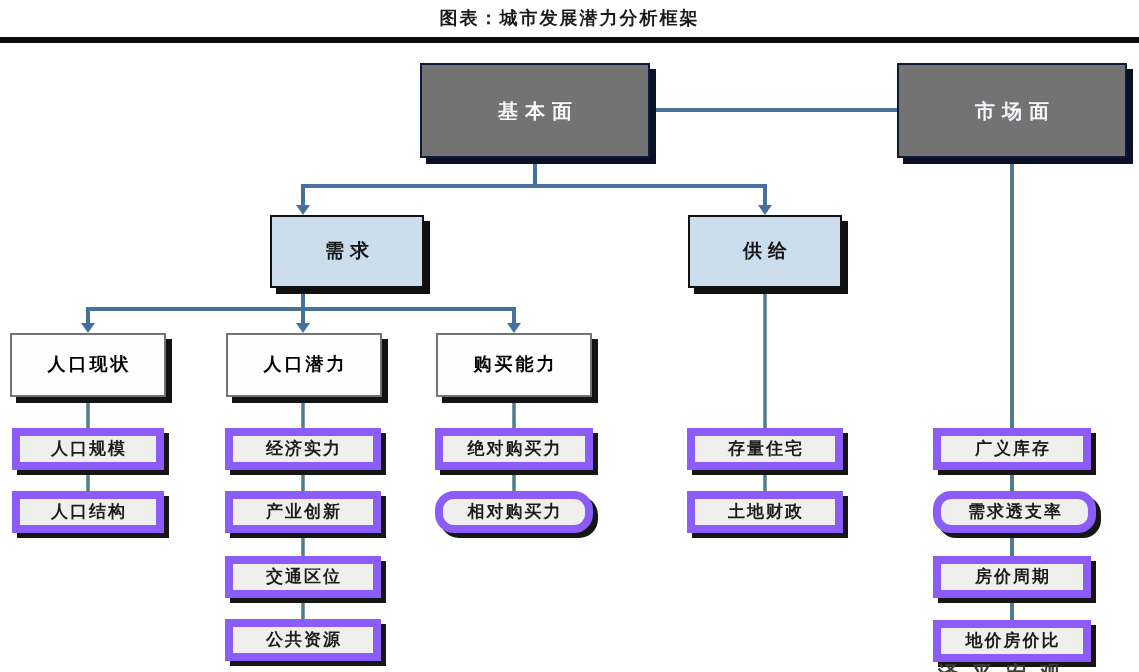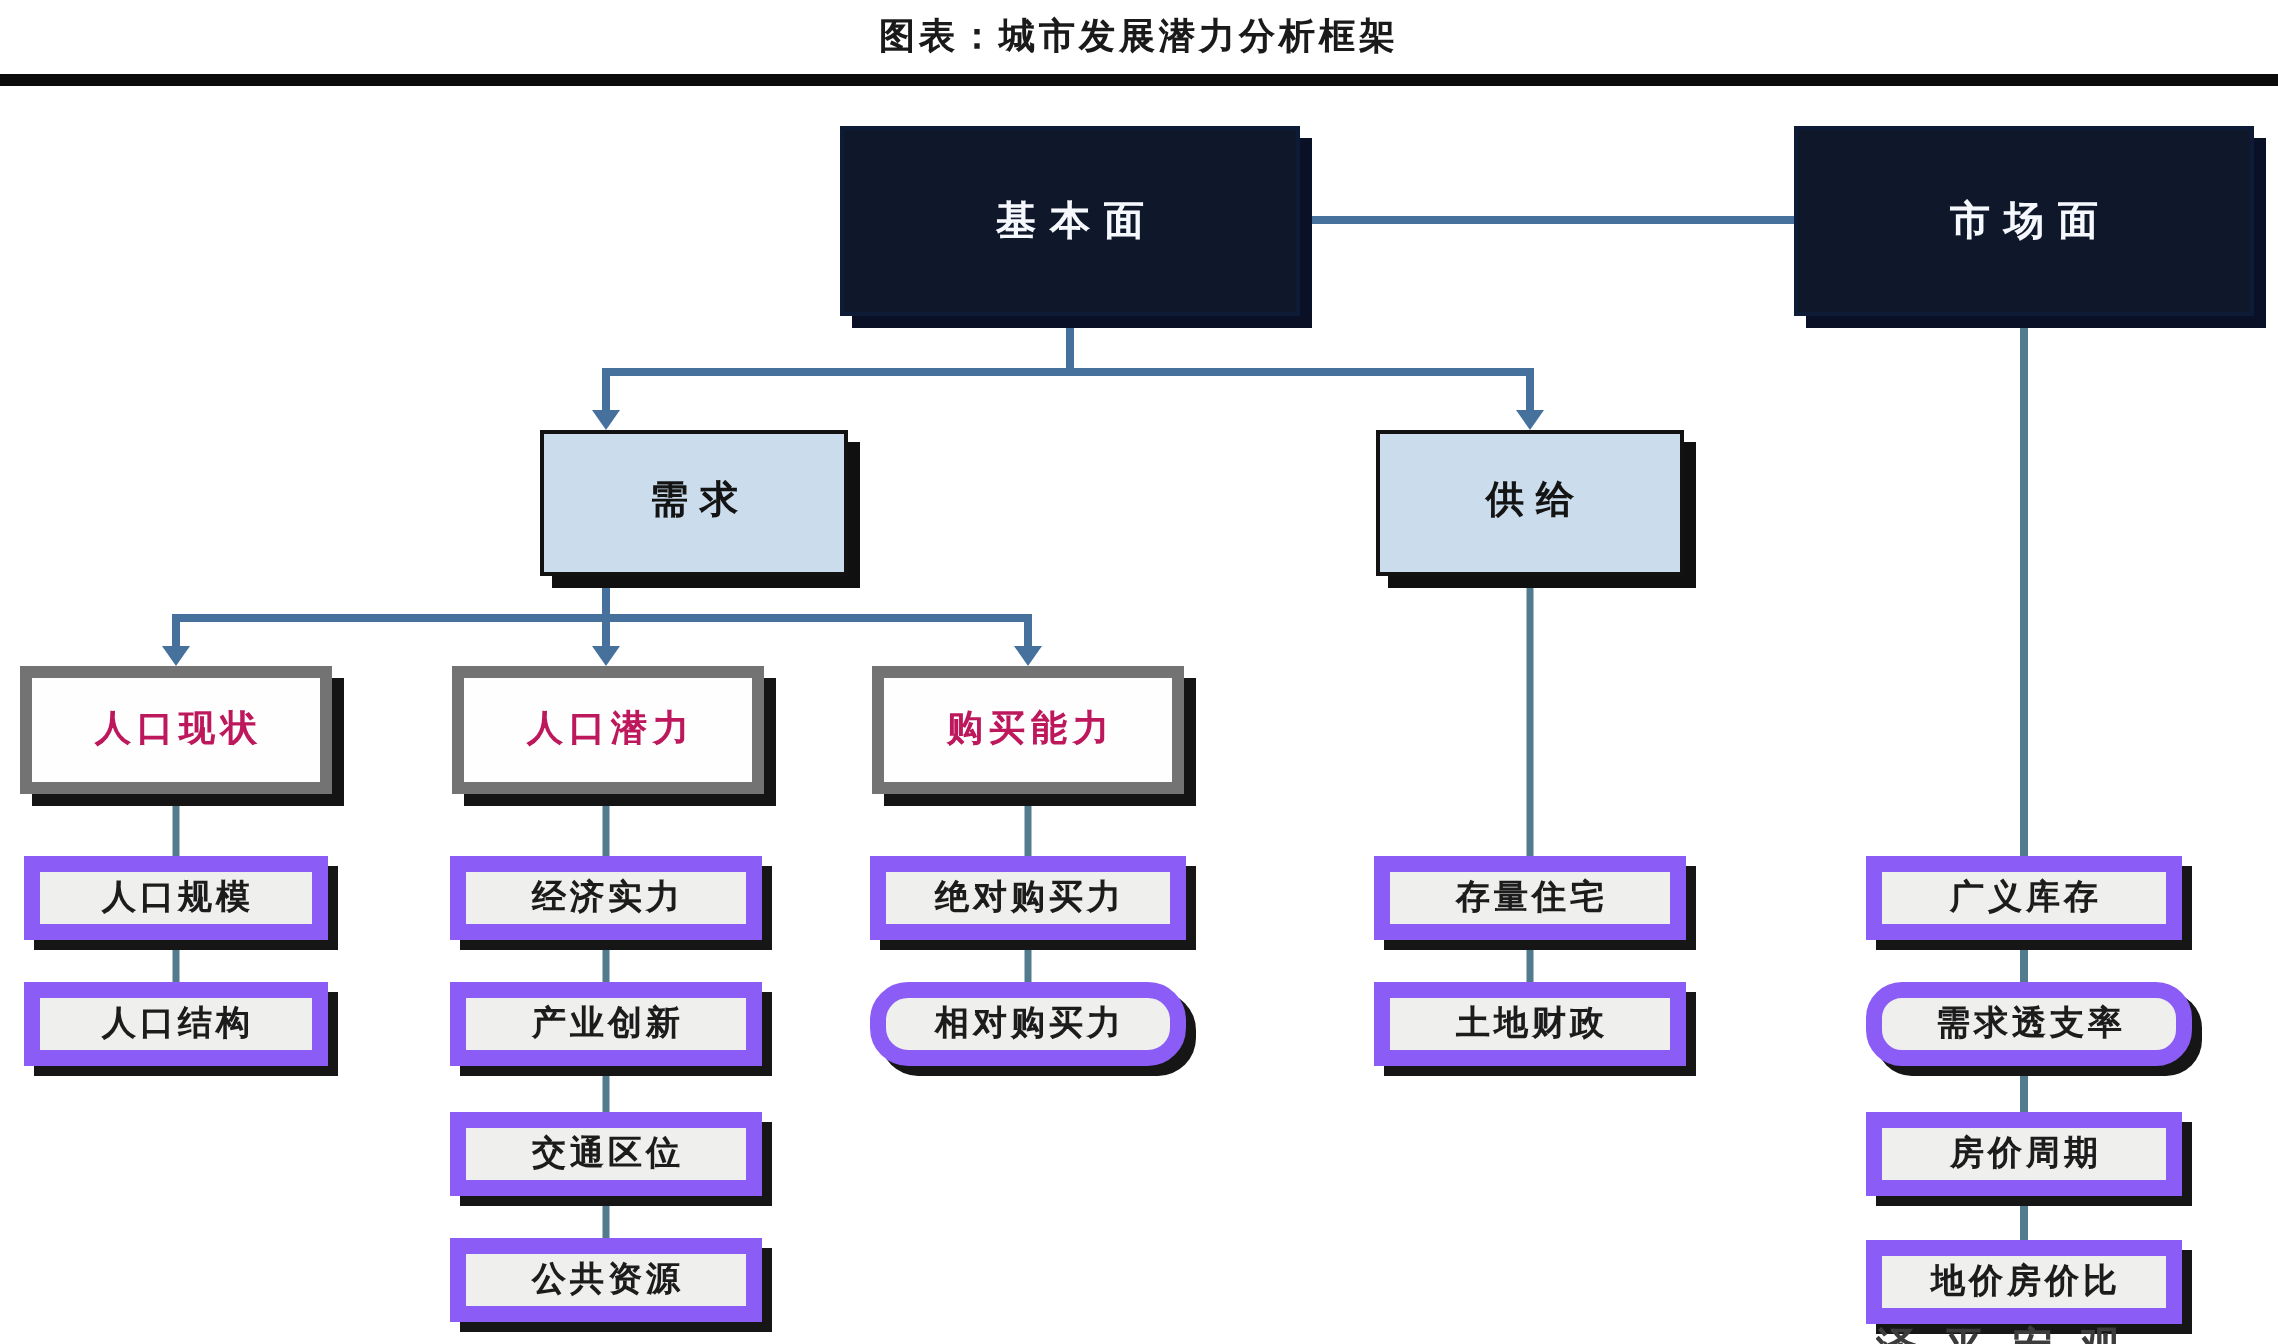--- a/index.html
+++ b/index.html
@@ -14,29 +14,29 @@
   .rule{
     position:absolute;left:0;top:37px;width:1139px;height:6px;background:#0b0b0b;
   }
   svg.wires{position:absolute;left:0;top:0;z-index:1;}
   .node{
     position:absolute;z-index:2;box-sizing:border-box;
     display:flex;align-items:center;justify-content:center;
     font-weight:bold;text-align:center;line-height:1.1;
   }
   .node.primary{
-    background:#0f172a;color:#f5f8fc;border:2px solid #0d1b36;
+    background:#737373;color:#f5f8fc;border:2px solid #0d1b36;
     box-shadow:6px 6px 0 #0a1026;font-size:20px;letter-spacing:7px;padding-left:7px;
   }
   .node.secondary{
     background:#cbddec;color:#141414;border:2px solid #121212;
     box-shadow:6px 6px 0 #101010;font-size:19px;letter-spacing:6px;padding-left:6px;
   }
   .node.tertiary{
-    background:#fefefe;color:#be185d;border:6px solid #737373;
+    background:#fefefe;color:#000000;border:2px solid #737373;
     box-shadow:6px 6px 0 #141414;font-size:18px;letter-spacing:3px;padding-left:3px;
   }
   .node.leaf{
     background:#efefee;color:#1c1c1c;border:8px solid #8b5cf6;
     box-shadow:5px 5px 0 #161616;font-size:17px;letter-spacing:2px;padding-left:2px;
   }
   .watermark{
     position:absolute;z-index:3;left:938px;top:660px;width:185px;height:12px;
     overflow:hidden;color:#3c3c3c;font-size:20px;font-weight:bold;letter-spacing:14px;
     white-space:nowrap;

